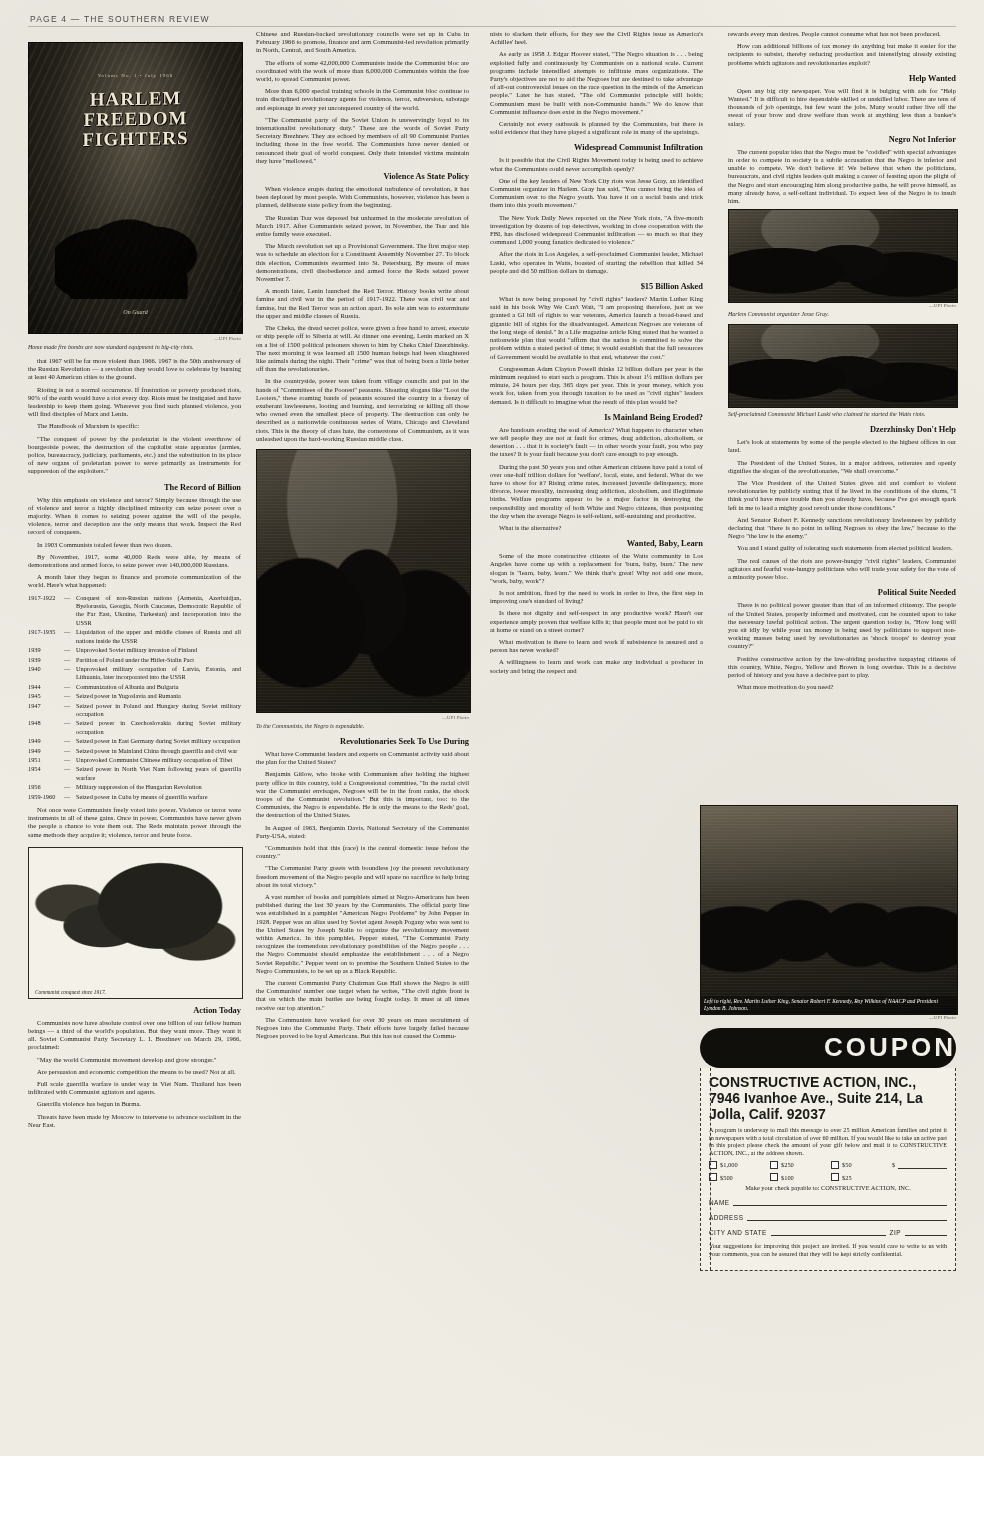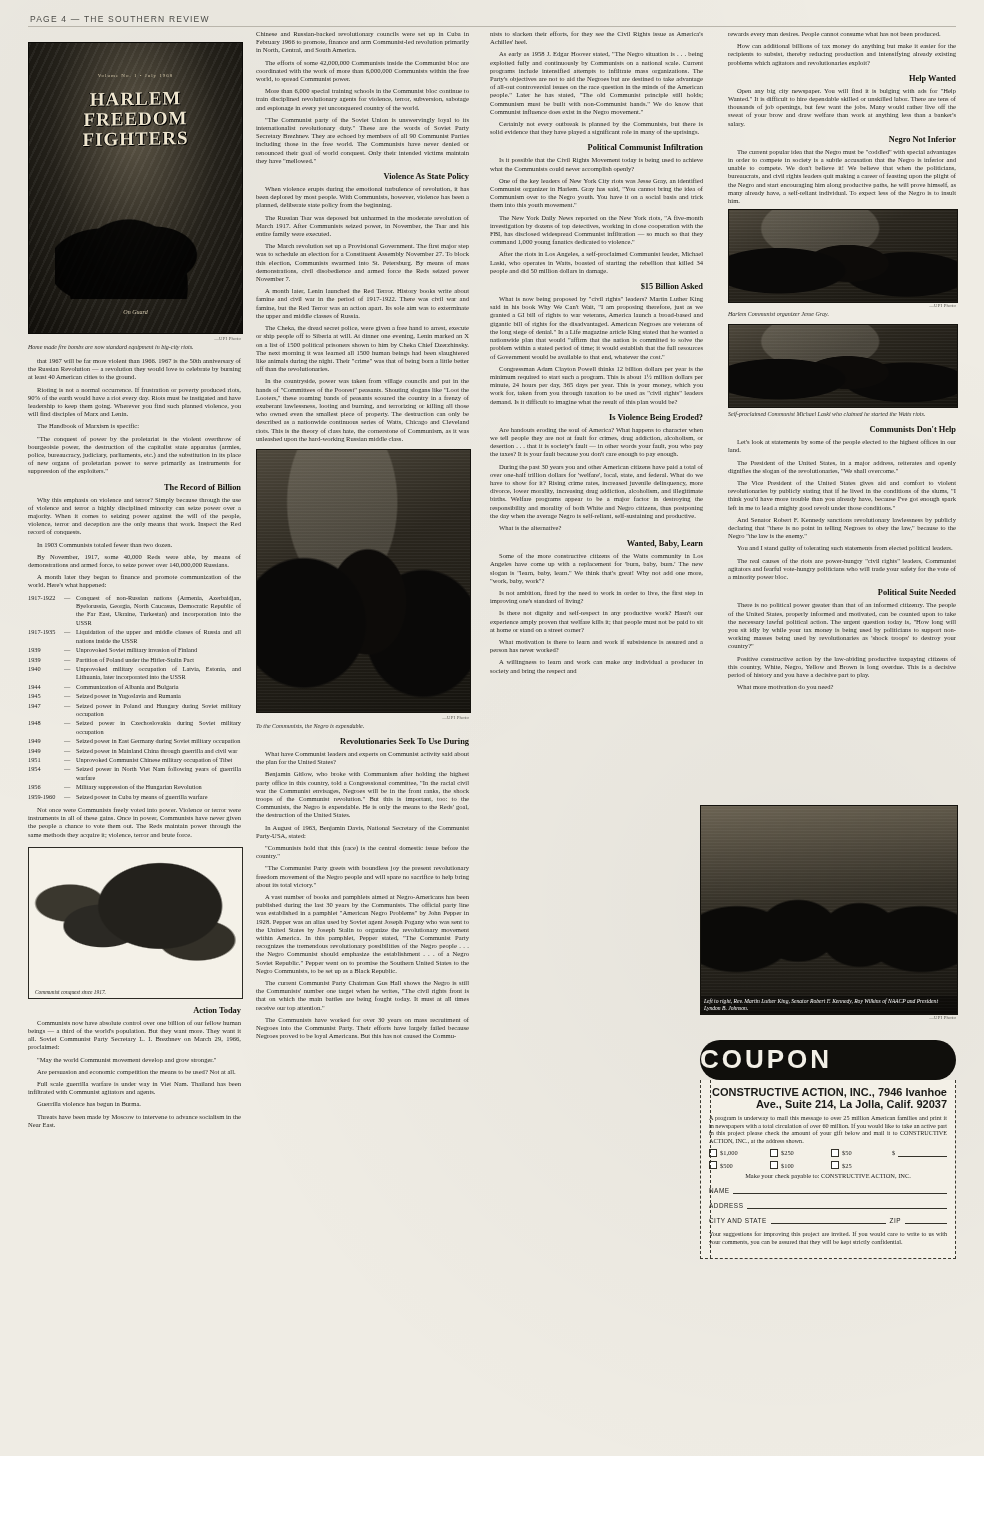--- a/index.html
+++ b/index.html
@@ -150,30 +150,30 @@
       radial-gradient(ellipse at 38% 60%, #0b0a08 0 17%, rgba(0,0,0,0) 18%),
       radial-gradient(ellipse at 62% 62%, #0b0a08 0 17%, rgba(0,0,0,0) 18%),
       radial-gradient(ellipse at 86% 64%, #0b0a08 0 17%, rgba(0,0,0,0) 18%);
   }
   .coupon-cap{
     position:absolute;left:0;bottom:0;width:256px;
     font-size:5.6px;font-style:italic;color:#fff;background:rgba(0,0,0,.35);
     padding:2px 3px;box-sizing:border-box;line-height:7px;
   }
   .coupon-title{
-    margin-top:20px;background:#100f0c;color:#f2efe6;
+    margin-top:8px;background:#100f0c;color:#f2efe6;
     font-family:"Liberation Sans", sans-serif;font-weight:bold;
-    font-size:26px;letter-spacing:3px;text-align:left;padding:4px 0 5px 0;border-radius:20px;
+    font-size:26px;letter-spacing:3px;text-align:right;padding:4px 0 5px 0;border-radius:20px;
   }
   .coupon-body{
     border:1px dashed #3b392f;border-top:none;padding:6px 8px 8px 8px;
     background:#f3f0e7;position:relative;
   }
   .coupon-body .org{
-    font-family:"Liberation Sans", sans-serif;font-weight:bold;font-size:11px;margin-bottom:4px;text-align:right;
+    font-family:"Liberation Sans", sans-serif;font-weight:bold;font-size:14px;margin-bottom:4px;
   }
   .coupon-body p{font-size:6.2px;line-height:7.6px;text-indent:0;}
   .amt-row{display:flex;font-size:6.4px;margin:4px 0 2px 0;gap:6px;}
   .amt-row .box{display:flex;align-items:center;gap:3px;width:56px;}
   .chk{display:inline-block;width:6px;height:6px;border:1px solid #33312a;background:#fff;}
   .payline{font-size:6.4px;text-align:center;margin:3px 0 6px 0;}
   .fld{display:flex;align-items:flex-end;gap:4px;font-size:6.4px;margin-bottom:6px;}
   .fld .lbl{font-family:"Liberation Sans", sans-serif;letter-spacing:.5px;}
   .fld .line{flex:1;border-bottom:1px solid #35332b;height:8px;}
   .fineprint{font-size:6px;line-height:7.4px;text-indent:0;margin-top:2px;}
@@ -343,31 +343,31 @@
       <p>A vast number of books and pamphlets aimed at Negro-Americans has been published during the last 30 years by the Communists. The official party line was established in a pamphlet "American Negro Problems" by John Pepper in 1928. Pepper was an alias used by Soviet agent Joseph Pogany who was sent to the United States by Joseph Stalin to organize the revolutionary movement within America. In this pamphlet, Pepper stated, "The Communist Party recognizes the tremendous revolutionary possibilities of the Negro people . . . the Negro Communist should emphasize the establishment . . . of a Negro Soviet Republic." Pepper went on to promise the Southern United States to the Negro Communists, to be set up as a Black Republic.</p>
       <p>The current Communist Party Chairman Gus Hall shows the Negro is still the Communists' number one target when he writes, "The civil rights front is that on which the main battles are being fought today. It must at all times receive our top attention."</p>
       <p>The Communists have worked for over 30 years on mass recruitment of Negroes into the Communist Party. Their efforts have largely failed because Negroes proved to be loyal Americans. But this has not caused the Commu-</p>
     </div>
 
     <div class="col c3">
       <p class="noind">nists to slacken their efforts, for they see the Civil Rights issue as America's Achilles' heel.</p>
       <p>As early as 1958 J. Edgar Hoover stated, "The Negro situation is . . . being exploited fully and continuously by Communists on a national scale. Current programs include intensified attempts to infiltrate mass organizations. The Party's objectives are not to aid the Negroes but are destined to take advantage of all-out controversial issues on the race question in the minds of the American people." Later he has stated, "The old Communist principle still holds; Communism must be built with non-Communist hands." We do know that Communist influence does exist in the Negro movement."</p>
       <p>Certainly not every outbreak is planned by the Communists, but there is solid evidence that they have played a significant role in many of the uprisings.</p>
 
-      <h2 class="sub">Political Communist Infiltration</h2>
+      <h2 class="sub">Widespread Communist Infiltration</h2>
       <p>Is it possible that the Civil Rights Movement today is being used to achieve what the Communists could never accomplish openly?</p>
       <p>One of the key leaders of New York City riots was Jesse Gray, an identified Communist organizer in Harlem. Gray has said, "You cannot bring the idea of Communism over to the Negro youth. You have it on a social basis and trick them into this youth movement."</p>
       <p>The New York Daily News reported on the New York riots, "A five-month investigation by dozens of top detectives, working in close cooperation with the FBI, has disclosed widespread Communist infiltration — so much so that they command 1,000 young fanatics dedicated to violence."</p>
       <p>After the riots in Los Angeles, a self-proclaimed Communist leader, Michael Laski, who operates in Watts, boasted of starting the rebellion that killed 34 people and did 50 million dollars in damage.</p>
 
       <h2 class="sub">$15 Billion Asked</h2>
       <p>What is now being proposed by "civil rights" leaders? Martin Luther King said in his book Why We Can't Wait, "I am proposing therefore, just as we granted a GI bill of rights to war veterans, America launch a broad-based and gigantic bill of rights for the disadvantaged. American Negroes are veterans of the long siege of denial." In a Life magazine article King stated that he wanted a nationwide plan that would "affirm that the nation is committed to solve the problem within a stated period of time; it would establish that the full resources of Government would be available to that end, whatever the cost."</p>
       <p>Congressman Adam Clayton Powell thinks 12 billion dollars per year is the minimum required to start such a program. This is about 1½ million dollars per minute, 24 hours per day, 365 days per year. This is your money, which you work for, taken from you through taxation to be used as "civil rights" leaders demand. Is it difficult to imagine what the result of this plan would be?</p>
 
-      <h2 class="sub">Is Violence Being Eroded?</h2>
+      <h2 class="sub">Is Mainland Being Eroded?</h2>
       <p>Are handouts eroding the soul of America? What happens to character when we tell people they are not at fault for crimes, drug addiction, alcoholism, or desertion . . . that it is society's fault — in other words your fault, you who pay the taxes? It is your fault because you don't care enough to pay enough.</p>
       <p>During the past 30 years you and other American citizens have paid a total of over one-half trillion dollars for 'welfare', local, state, and federal. What do we have to show for it? Rising crime rates, increased juvenile delinquency, more divorce, lower morality, increasing drug addiction, alcoholism, and illegitimate births. Welfare programs appear to be a major factor in destroying the responsibility and morality of both White and Negro citizens, thus postponing the day when the average Negro is self-reliant, self-sustaining and productive.</p>
       <p>What is the alternative?</p>
 
       <h2 class="sub">Wanted, Baby, Learn</h2>
       <p>Some of the more constructive citizens of the Watts community in Los Angeles have come up with a replacement for 'burn, baby, burn.' The new slogan is "learn, baby, learn." We think that's great! Why not add one more, "work, baby, work"?</p>
       <p>Is not ambition, fired by the need to work in order to live, the first step in improving one's standard of living?</p>
       <p>Is there not dignity and self-respect in any productive work? Hasn't our experience amply proven that welfare kills it; that people must not be paid to sit at home or stand on a street corner?</p>
       <p>What motivation is there to learn and work if subsistence is assured and a person has never worked?</p>
       <p>A willingness to learn and work can make any individual a producer in society and bring the respect and</p>
@@ -393,21 +393,21 @@
       </div>
 
       <div class="rightphoto-wrap">
         <div class="art-photo" style="width:228px;height:82px;">
           <div class="tone"></div>
           <div class="figs"></div>
         </div>
         <div class="caption">Self-proclaimed Communist Michael Laski who claimed he started the Watts riots.</div>
       </div>
 
-      <h2 class="sub">Communists Don't Help</h2>
+      <h2 class="sub">Dzerzhinsky Don't Help</h2>
       <p>Let's look at statements by some of the people elected to the highest offices in our land.</p>
       <p>The President of the United States, in a major address, reiterates and openly dignifies the slogan of the revolutionaries, "We shall overcome."</p>
       <p>The Vice President of the United States gives aid and comfort to violent revolutionaries by publicly stating that if he lived in the conditions of the slums, "I think you'd have more trouble than you already have, because I've got enough spark left in me to lead a mighty good revolt under those conditions."</p>
       <p>And Senator Robert F. Kennedy sanctions revolutionary lawlessness by publicly declaring that "there is no point in telling Negroes to obey the law," because to the Negro "the law is the enemy."</p>
       <p>You and I stand guilty of tolerating such statements from elected political leaders.</p>
       <p>The real causes of the riots are power-hungry "civil rights" leaders, Communist agitators and fearful vote-hungry politicians who will trade your safety for the vote of a minority power bloc.</p>
 
       <h2 class="sub">Political Suite Needed</h2>
       <p>There is no political power greater than that of an informed citizenry. The people of the United States, properly informed and motivated, can be counted upon to take the necessary lawful political action. The urgent question today is, "How long will you sit idly by while your tax money is being used by politicians to support non-working masses being used by revolutionaries as 'shock troops' to destroy your country?"</p>
       <p>Positive constructive action by the law-abiding productive taxpaying citizens of this country, White, Negro, Yellow and Brown is long overdue. This is a decisive period of history and you have a decisive part to play.</p>

